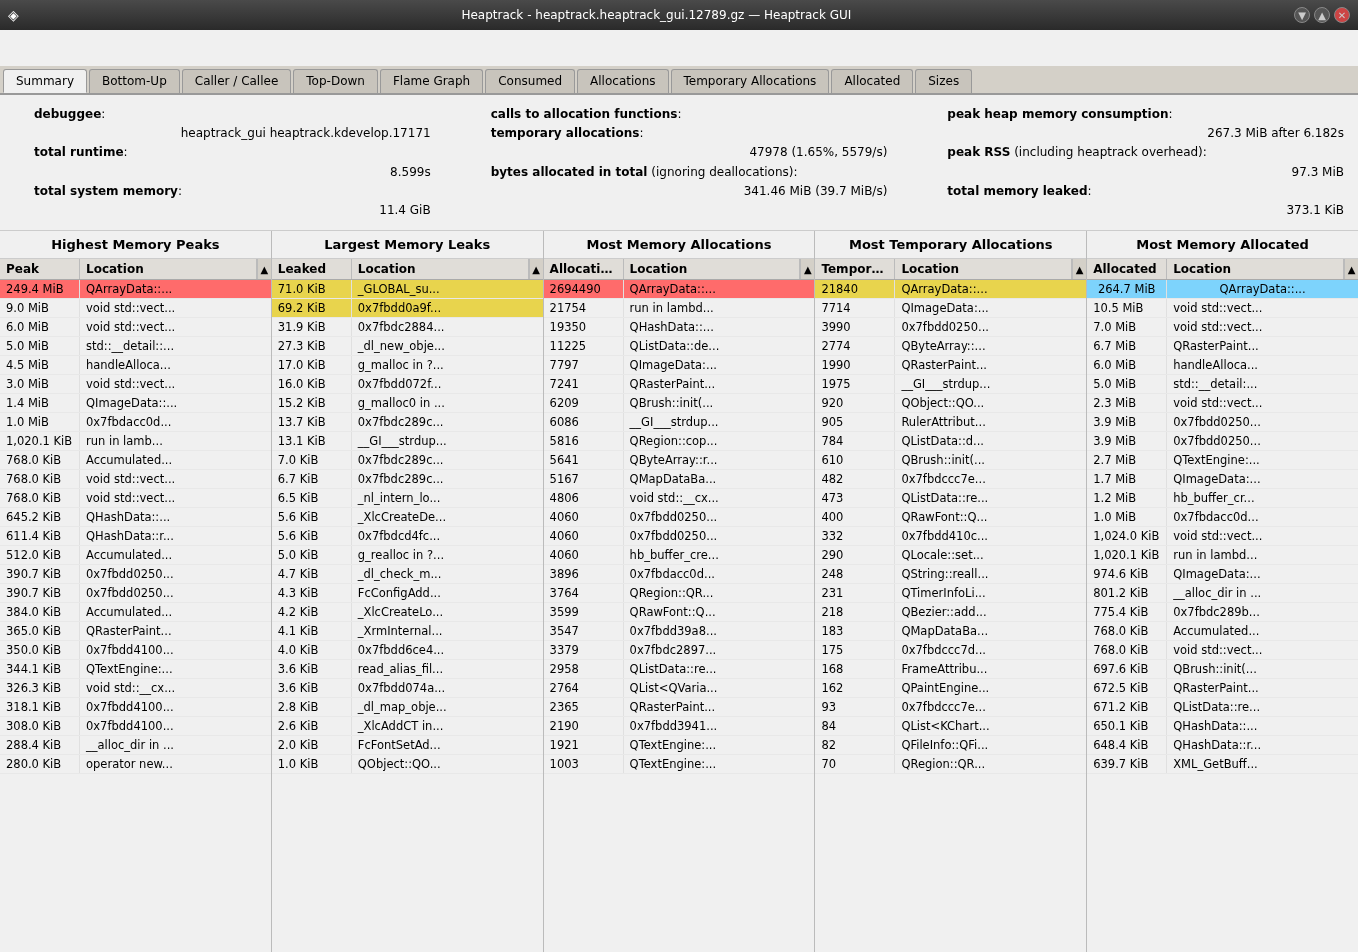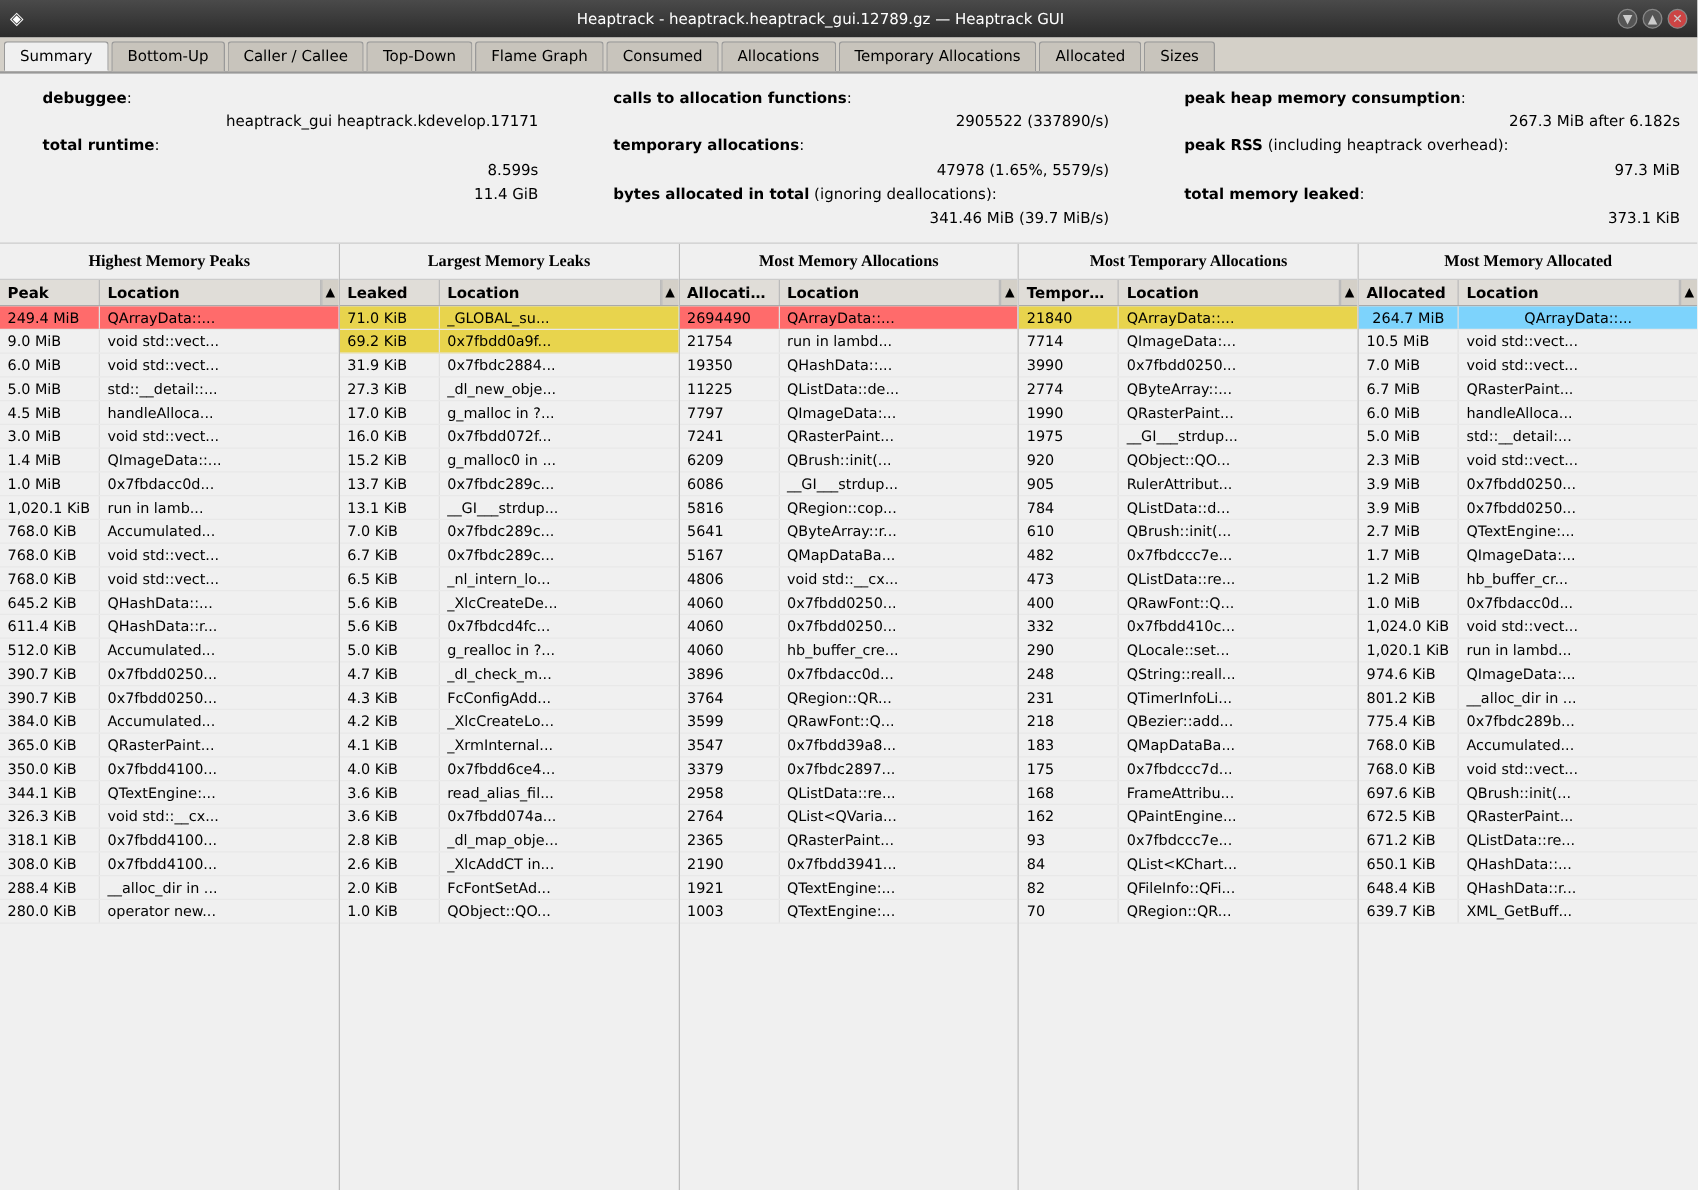--- a/index.html
+++ b/index.html
@@ -39,20 +39,21 @@
       font-size: 10px;
       display: flex; align-items: center; justify-content: center;
       cursor: pointer;
     }
     .tabs {
       display: flex;
       background: #d4d0c8;
       border-bottom: 2px solid #999;
       padding: 3px 3px 0;
       gap: 2px;
+      margin-top: 36px;
     }
     .tab {
       padding: 4px 12px;
       background: #c8c4bc;
       border: 1px solid #999;
       border-bottom: none;
       cursor: pointer;
       font-size: 12px;
       border-radius: 3px 3px 0 0;
     }
@@ -84,21 +85,20 @@
       overflow: hidden;
     }
     .table-panel:last-child { border-right: none; }
     .table-header-title {
       text-align: center;
       font-weight: bold;
       font-size: 13px;
       padding: 6px 2px;
       background: #f0f0f0;
       border-bottom: 1px solid #ccc;
-      font-family: Liberation Serif, serif;
     }
     .table-col-headers {
       display: flex;
       background: #e0ddd8;
       border-bottom: 1px solid #aaa;
       font-weight: bold;
       font-size: 12px;
     }
     .col-hdr {
       padding: 3px 6px;
@@ -172,25 +172,25 @@
   <div class="tab">Allocated</div>
   <div class="tab">Sizes</div>
 </div>
 
 <div class="summary-section">
   <div class="summary-col">
     <div class="sum-line"><span class="bold">debuggee</span>:</div>
     <div class="sum-line indent">heaptrack_gui heaptrack.kdevelop.17171</div>
     <div class="sum-line"><span class="bold">total runtime</span>:</div>
     <div class="sum-line indent">8.599s</div>
+    <div class="sum-line"><span class="bold">total system memory</span>:</div>
     <div class="sum-line indent">11.4 GiB</div>
   </div>
   <div class="summary-col">
     <div class="sum-line"><span class="bold">calls to allocation functions</span>:</div>
-    <div class="sum-line indent">2905522 (337890/s)</div>
     <div class="sum-line"><span class="bold">temporary allocations</span>:</div>
     <div class="sum-line indent">47978 (1.65%, 5579/s)</div>
     <div class="sum-line"><span class="bold">bytes allocated in total</span> <span>(ignoring deallocations)</span>:</div>
     <div class="sum-line indent">341.46 MiB (39.7 MiB/s)</div>
   </div>
   <div class="summary-col">
     <div class="sum-line"><span class="bold">peak heap memory consumption</span>:</div>
     <div class="sum-line indent">267.3 MiB after 6.182s</div>
     <div class="sum-line"><span class="bold">peak RSS</span> <span>(including heaptrack overhead)</span>:</div>
     <div class="sum-line indent">97.3 MiB</div>

